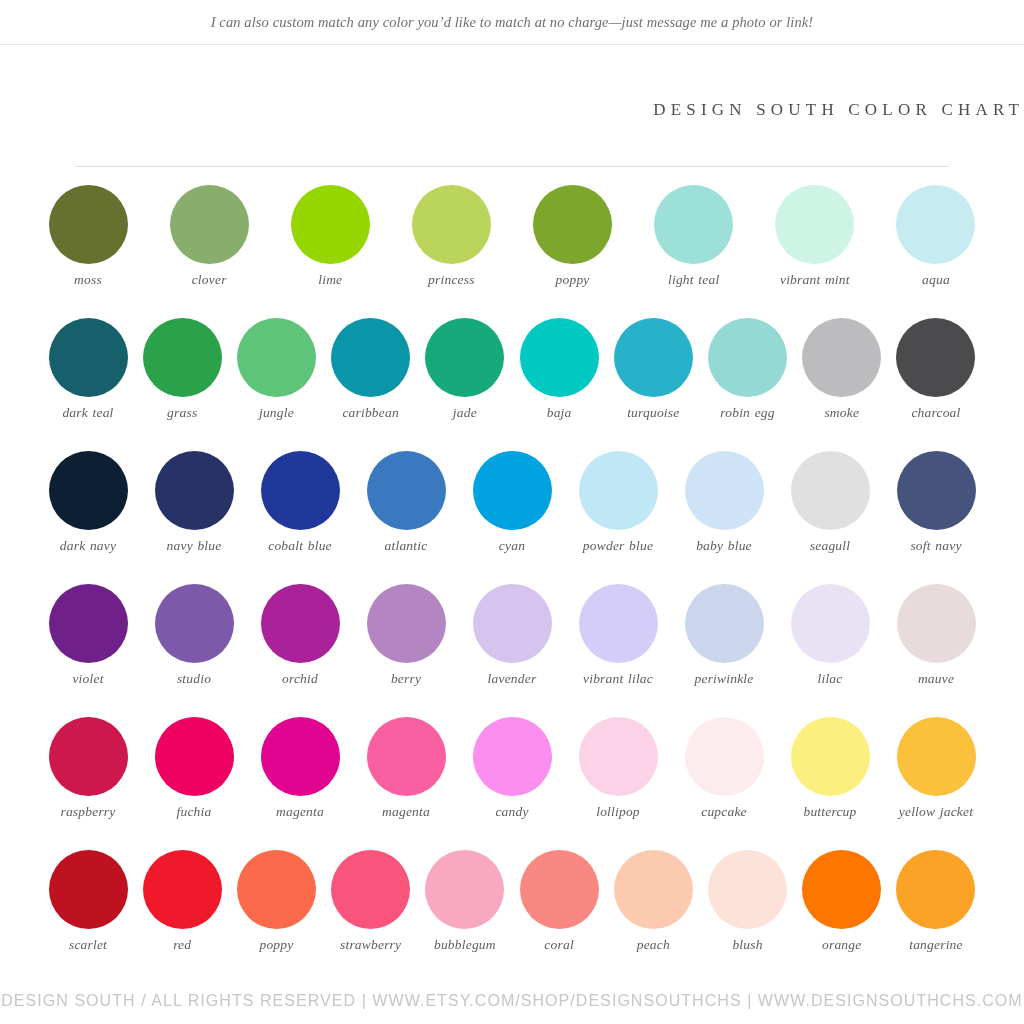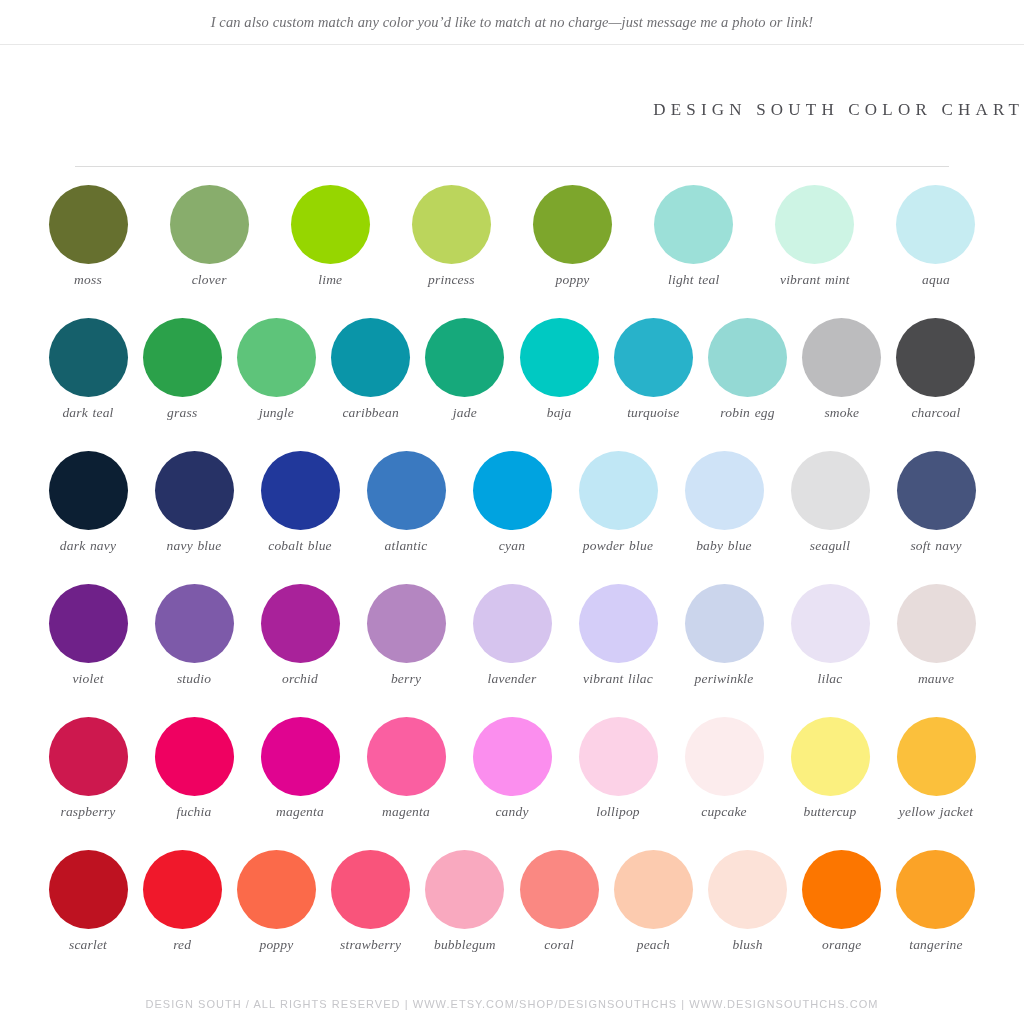--- a/index.html
+++ b/index.html
@@ -98,21 +98,21 @@
   
   .footer {
     position: absolute;
     left: 0;
     right: 0;
     bottom: 14px;
     text-align: center;
   }
   .footer-text {
     font-family: "Liberation Sans", sans-serif;
-    font-size: 11px;
+    font-size: 16px;
     letter-spacing: 1.05px;
     color: #c6c6ca;
     text-transform: uppercase;
     white-space: nowrap;
   }
 </style>
 </head>
 <body>
 
 <div class="banner">

